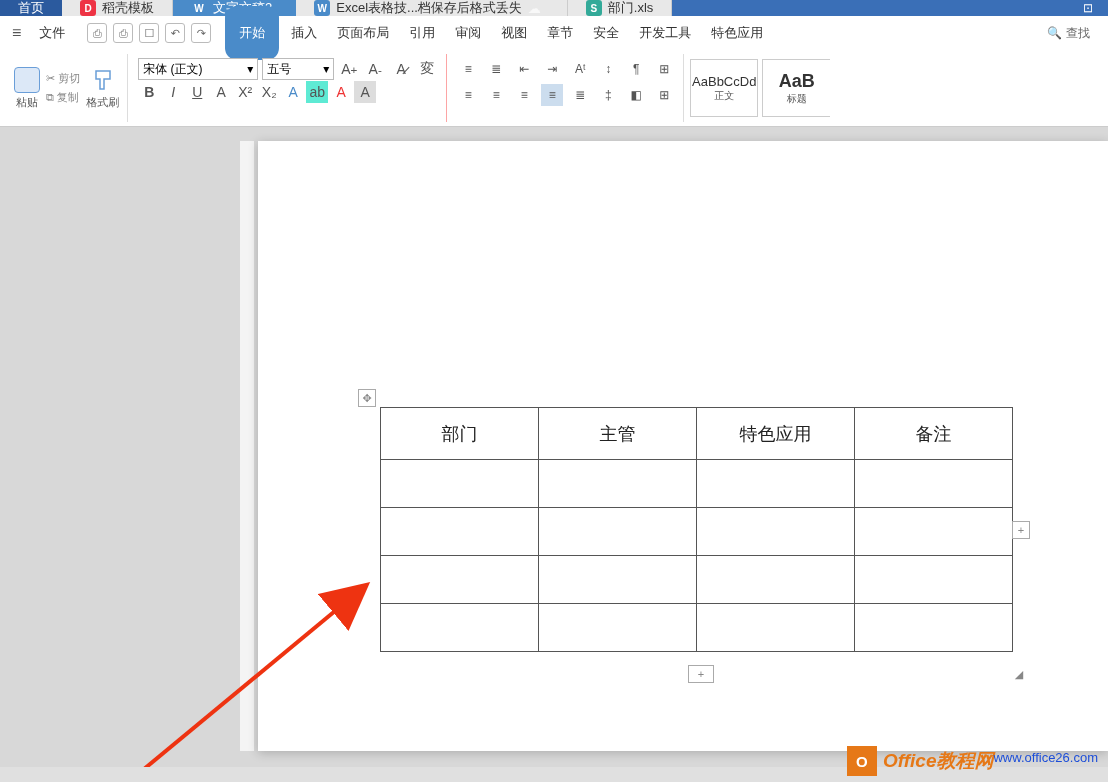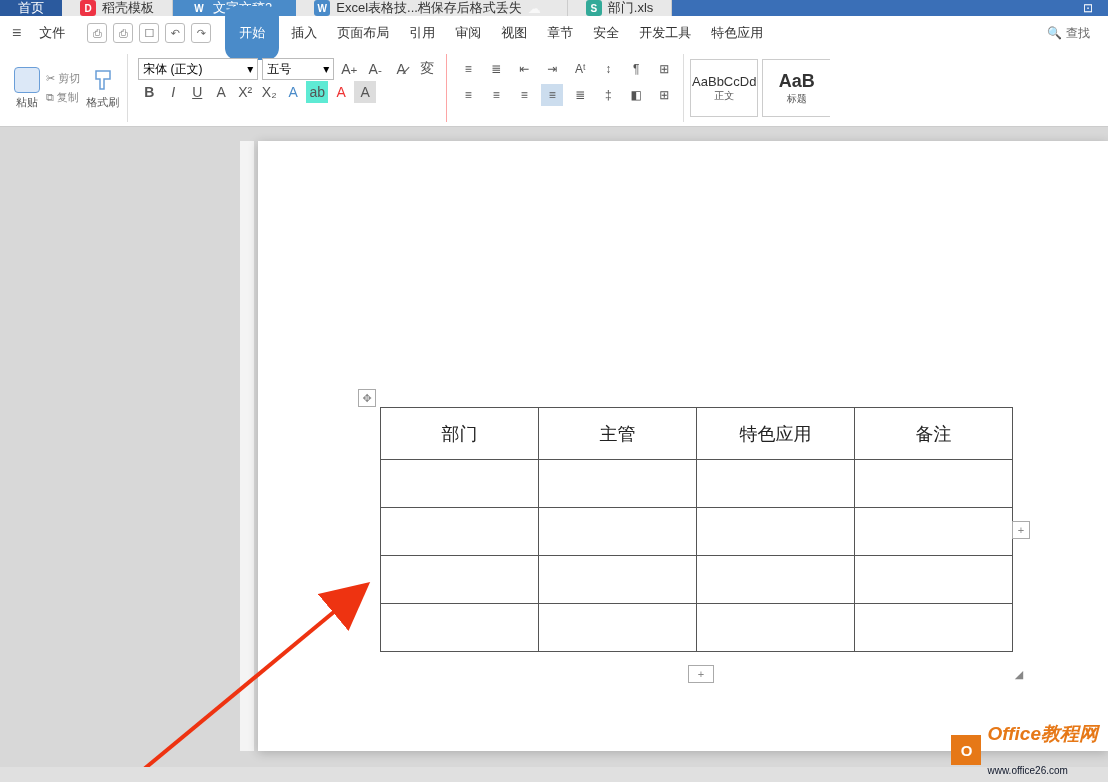--- a/index.html
+++ b/index.html
@@ -68,23 +68,23 @@
     .handle.move { left: 358px; top: 262px; }
     .handle.addcol { left: 1012px; top: 394px; }
     .handle.addrow { left: 688px; top: 538px; width: 26px; }
     .handle.resize { left: 1010px; top: 538px; border: none; }
     
     .arrow { position: absolute; left: 64px; top: 380px; pointer-events: none; }
     
     
     .watermark { position: absolute; right: 10px; bottom: 6px; display: flex; align-items: center; gap: 6px; }
     .wm-ico { width: 30px; height: 30px; background: #e67817; display: flex; align-items: center; justify-content: center; color: #fff; font-size: 15px; font-weight: bold; }
-    .wm-txt { display: flex; flex-direction: column; line-height: 1.1; gap: 20px; }
+    .wm-txt { display: flex; flex-direction: row; line-height: 1.1; }
     .wm-t1 { color: #e67817; font-size: 19px; font-weight: bold; font-style: italic; }
-    .wm-t2 { color: #0f172a; font-size: 10px; }
+    .wm-t2 { color: #1d4ed8; font-size: 13px; }
   </style>
 </head>
 <body>
 
 <div class="title-bar">
   <div class="app-tab home">首页</div>
   <div class="app-tab doc">
     <span class="ico-d">D</span>
     <span>稻壳模板</span>
   </div>

